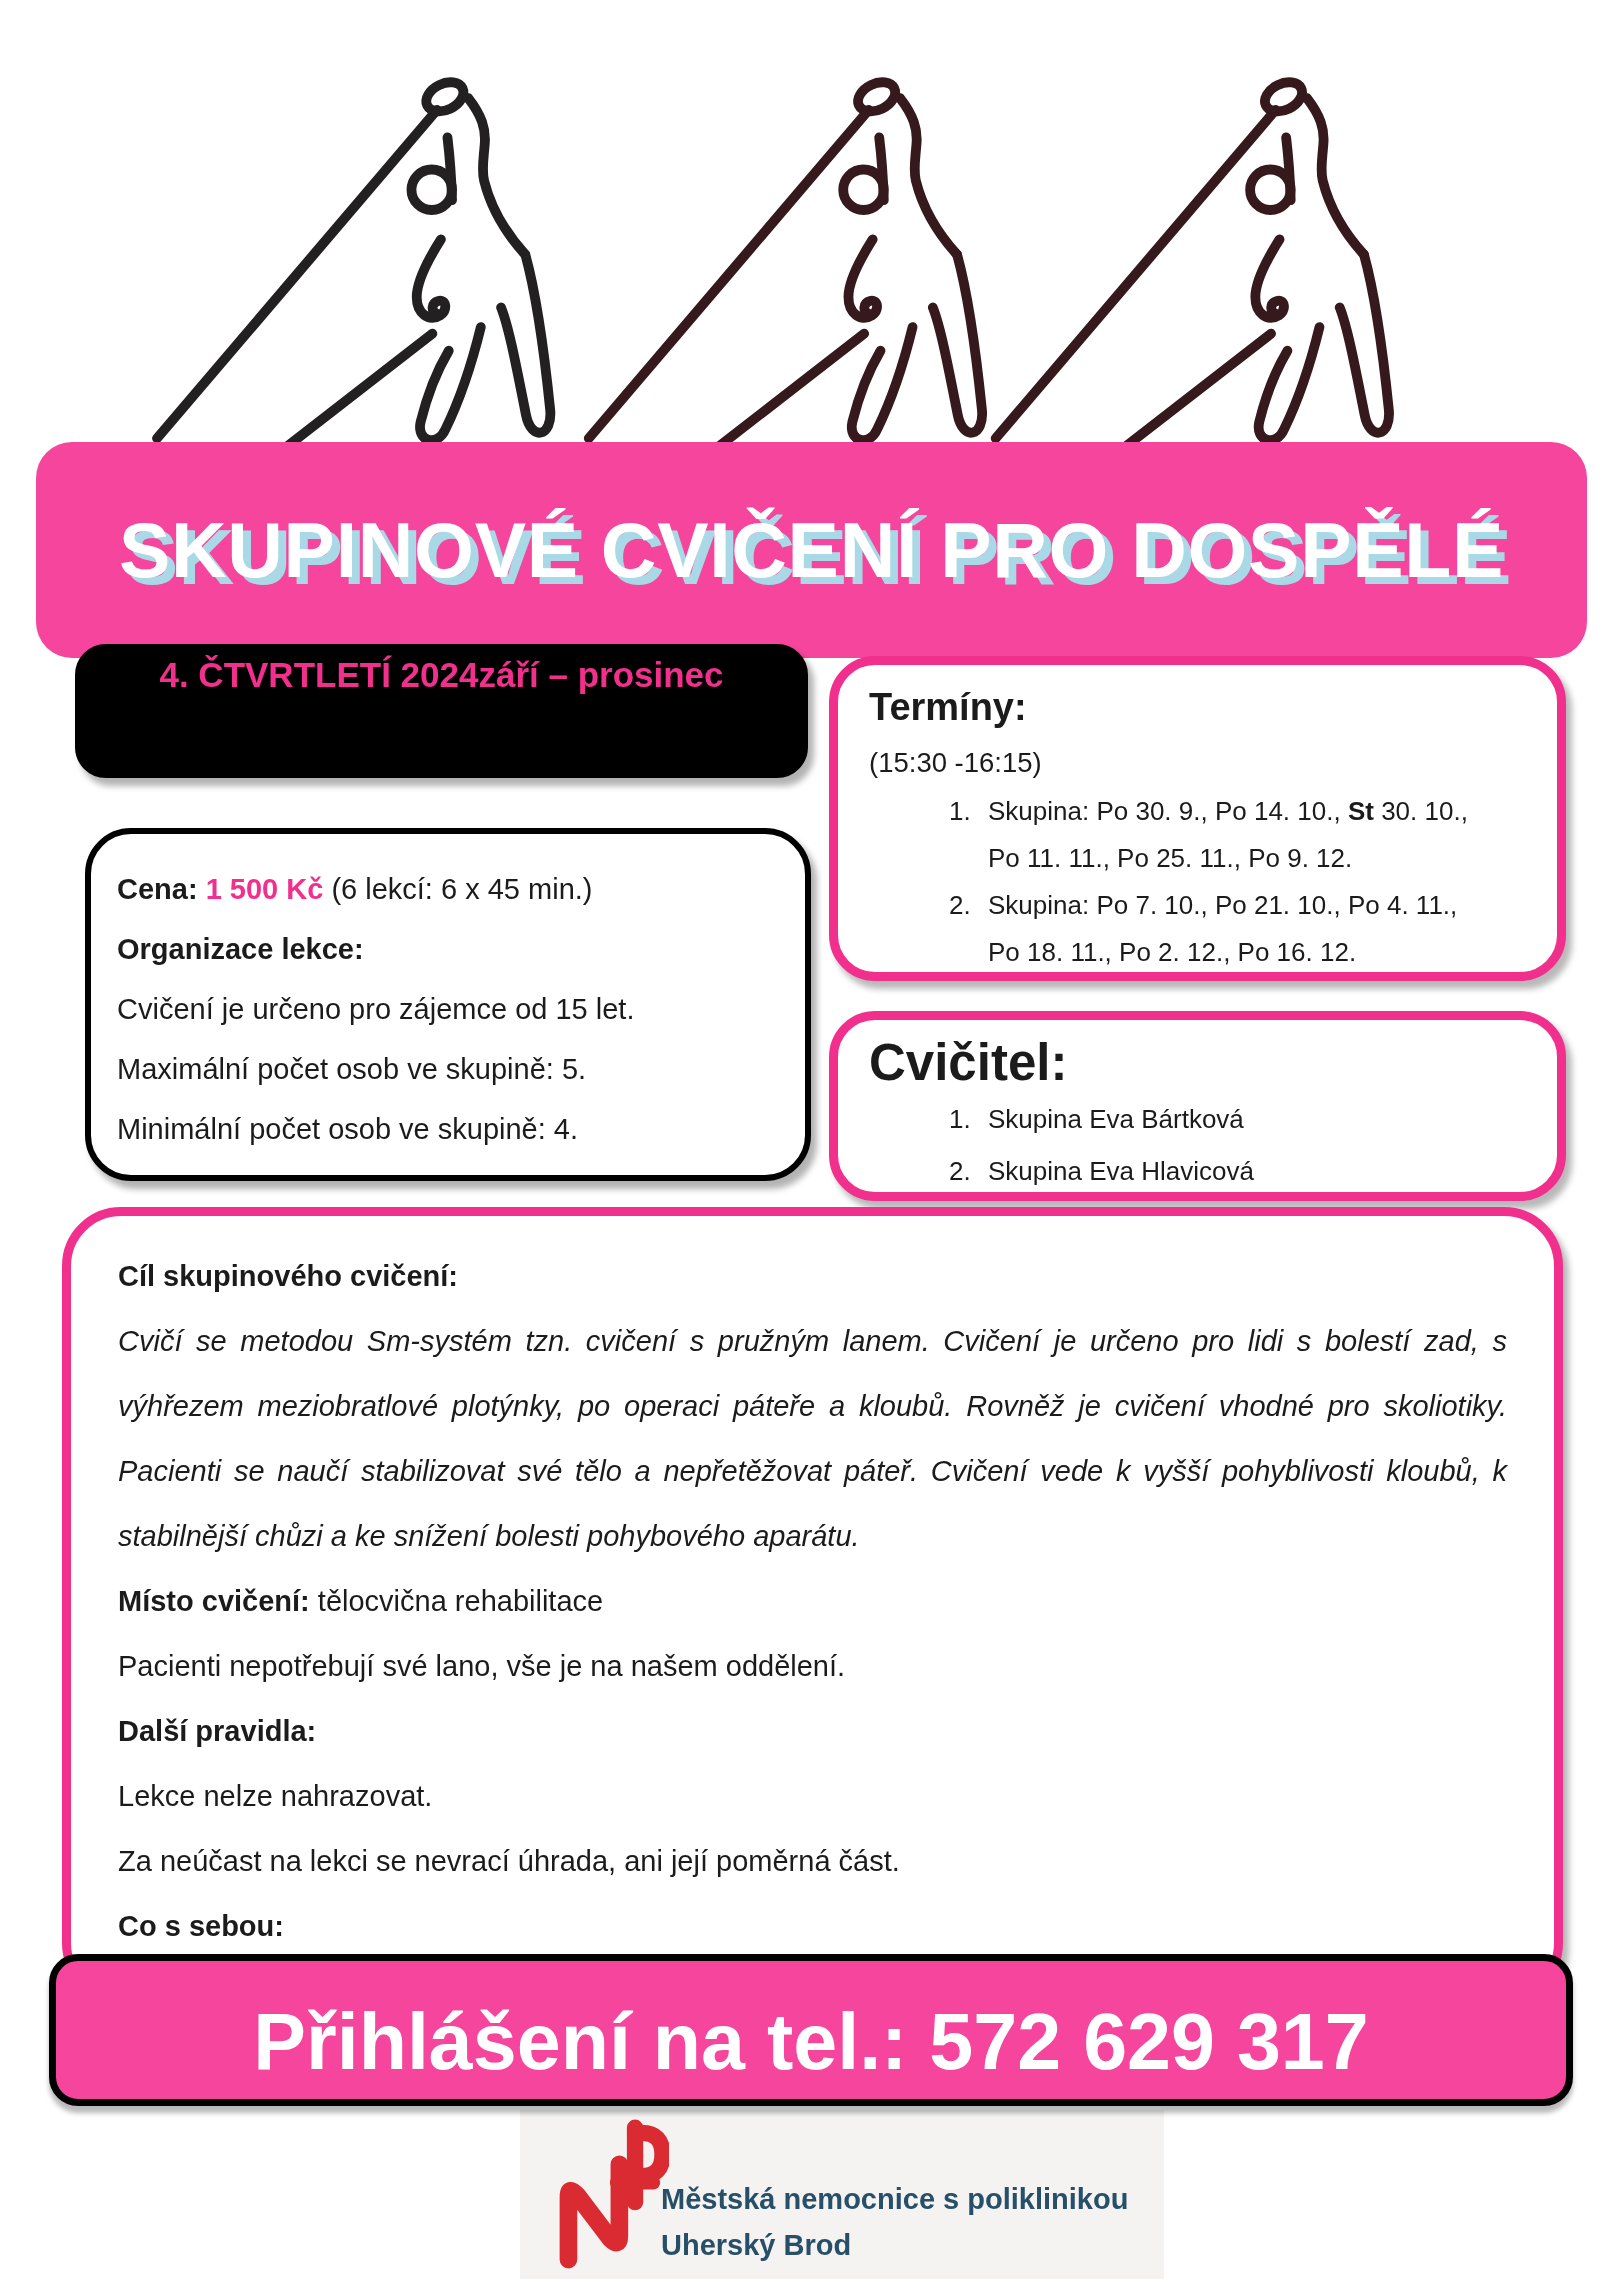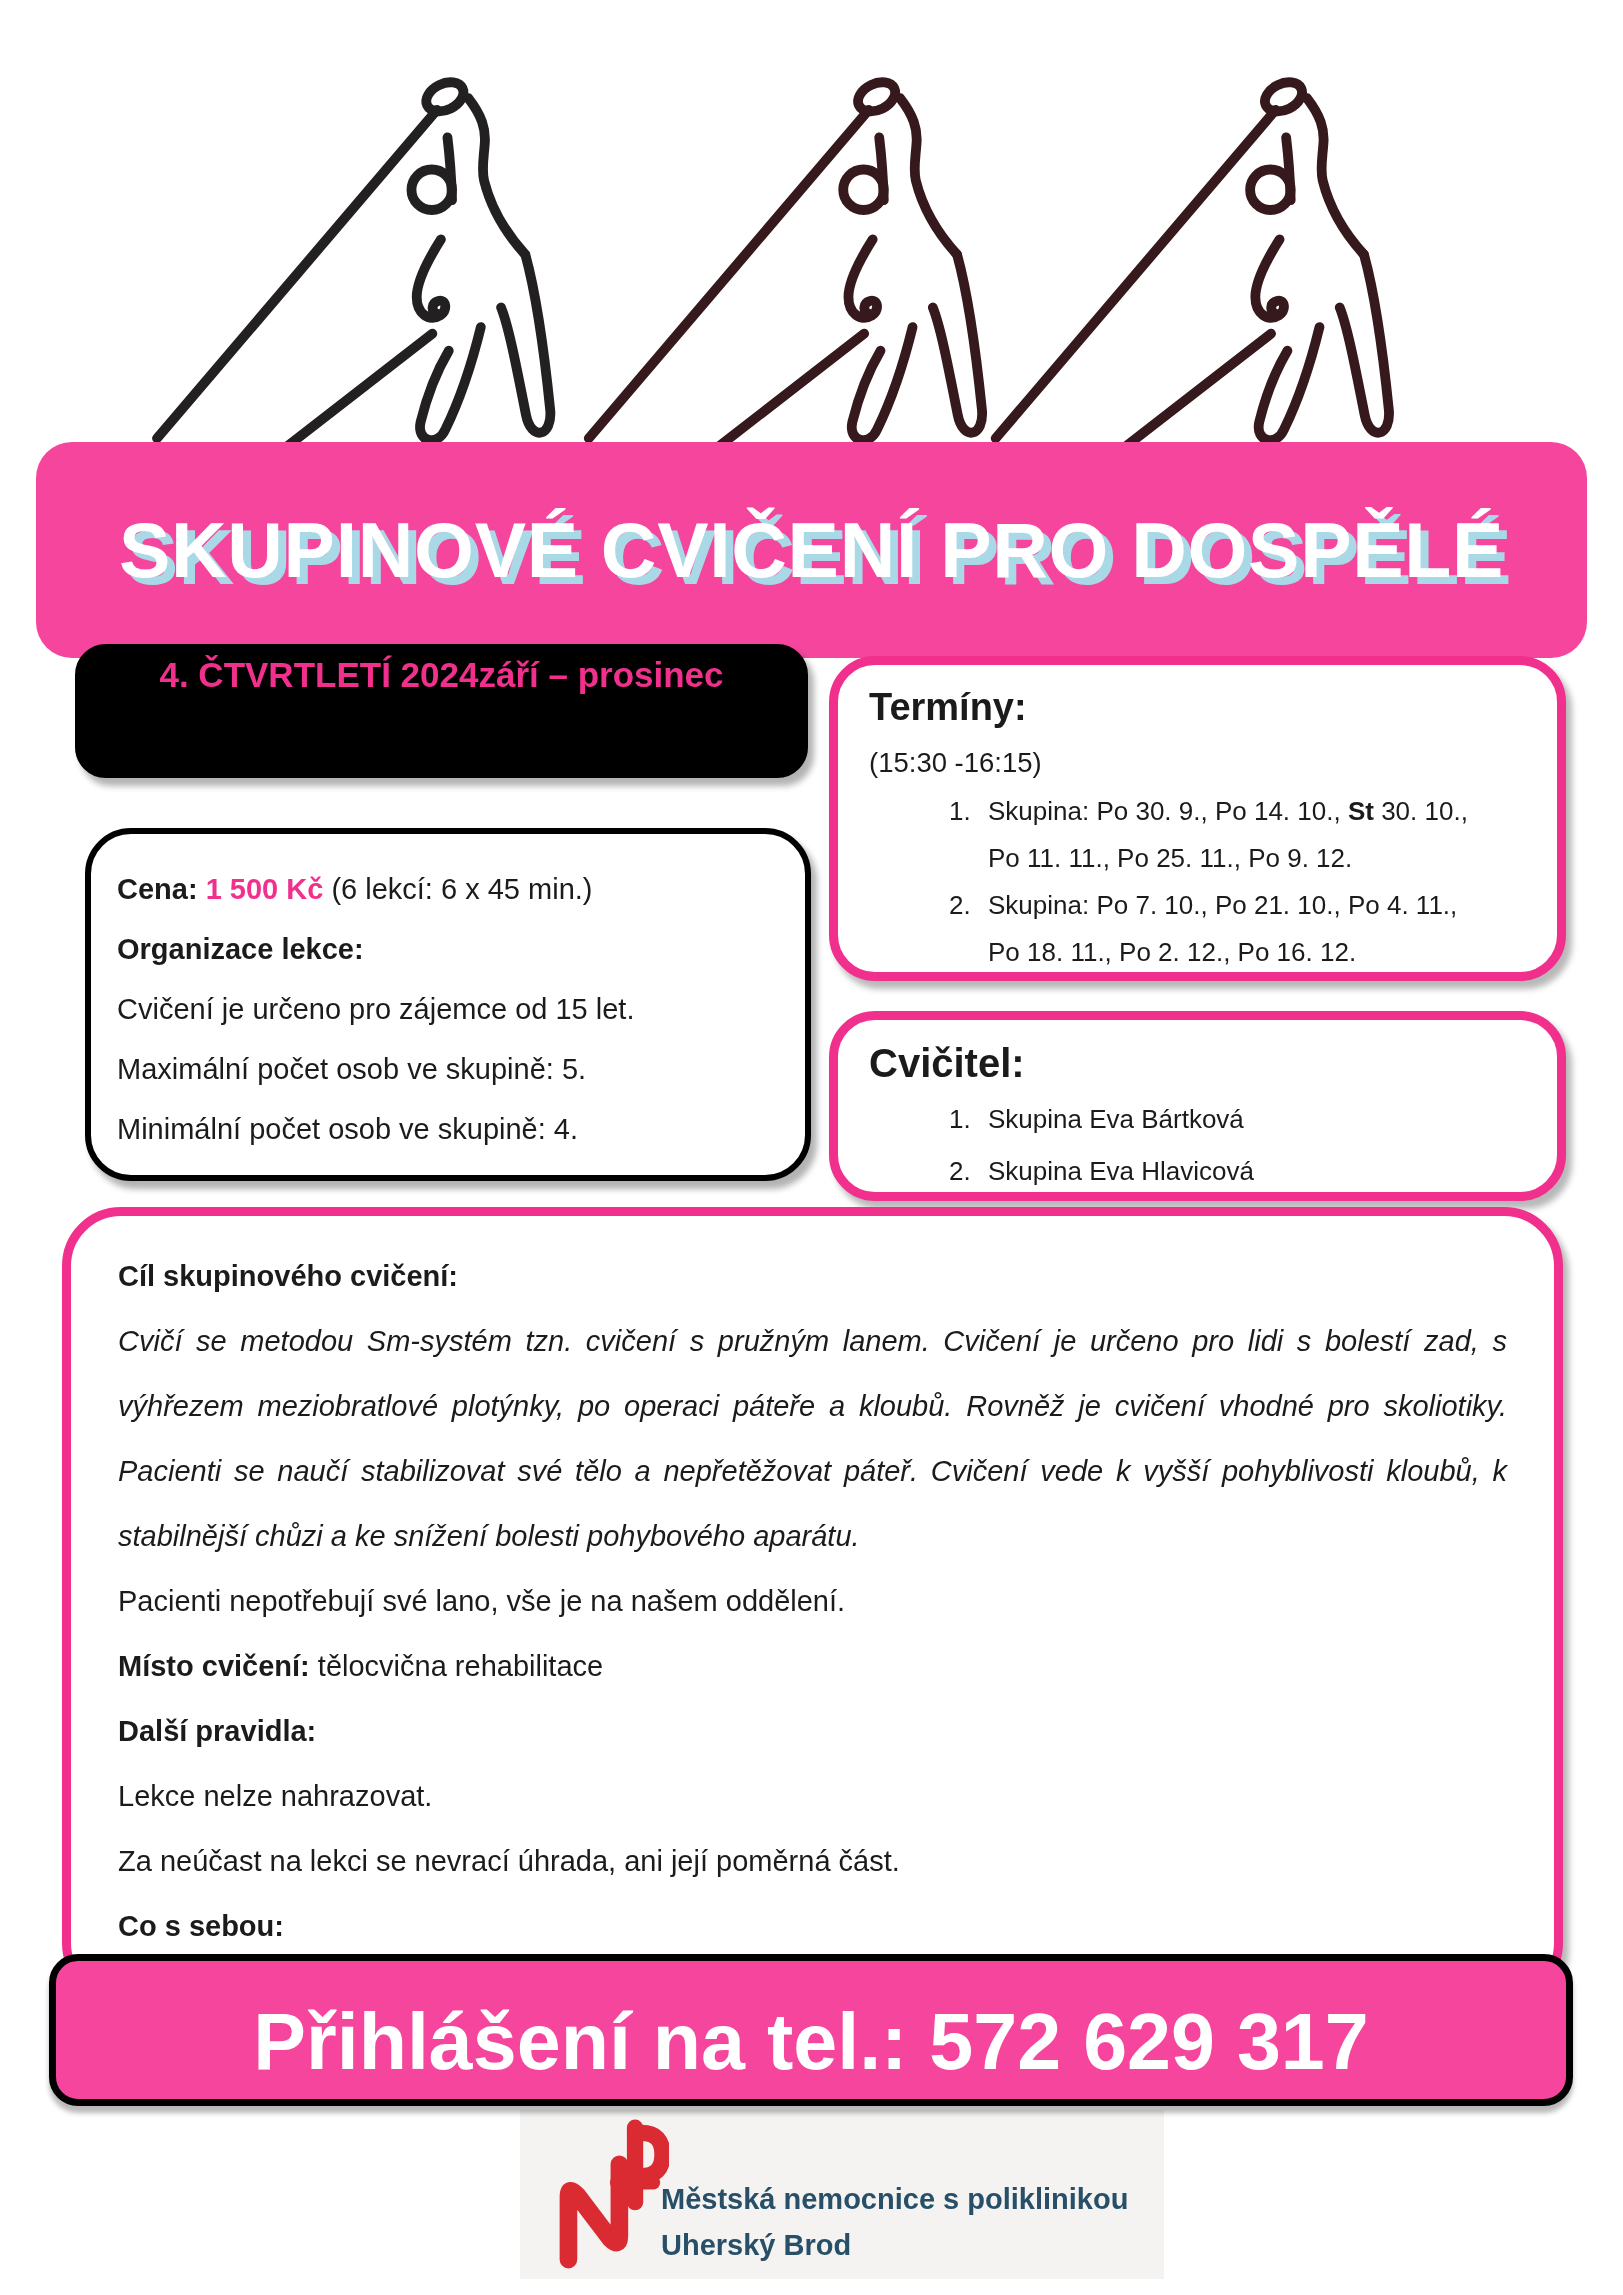--- a/index.html
+++ b/index.html
@@ -55,21 +55,21 @@
     background:#ffffff; border:6.5px solid #000; border-radius:46px; z-index:2;
     box-shadow:5.2px 7.9px 6.5px rgba(0,0,0,.30); box-sizing:border-box;
     padding:25px 26px 0 26px;
   }
   .price-box .pl { font-size:29px; line-height:60px; white-space:nowrap; }
   .price-box b { font-weight:bold; }
   .pink-strong { color:var(--pink_text,#f1308d); font-weight:bold; }
 
   
   .trainer-box { left:829px; top:1011px; width:737px; height:190px; padding:13px 16.4px 0 31px; }
-  .trainer-box .bx-heading { font-size:40px; font-weight:bold; line-height:60px; }
+  .trainer-box .bx-heading { font-size:51px; font-weight:bold; line-height:60px; }
   .trainer-row { display:flex; font-size:26px; line-height:52px; white-space:nowrap; }
   .trainer-row .num { margin-left:80px; width:39px; flex:0 0 auto; }
 
   
   .info-box { left:62px; top:1207px; width:1501px; height:795px; padding:27.5px 47px 0 47px; border-radius:59px; }
   .info-box .il { font-size:29px; line-height:65px; }
   .info-box .para { text-align:justify;font-style:italic; }
   .info-box b { font-weight:bold; }
 
   
@@ -153,22 +153,22 @@
     </div>
     <div class="trainer-row">
       <span class="num">2.</span>
       <span>Skupina Eva Hlavicová</span>
     </div>
   </div>
 
   <div class="pink-box info-box">
     <div class="il"><b>Cíl skupinového cvičení:</b></div>
     <div class="il para">Cvičí se metodou Sm-systém tzn. cvičení s pružným lanem. Cvičení je určeno pro lidi s bolestí zad, s výhřezem meziobratlové plotýnky, po operaci páteře a kloubů. Rovněž je cvičení vhodné pro skoliotiky. Pacienti se naučí stabilizovat své tělo a nepřetěžovat páteř. Cvičení vede k vyšší pohyblivosti kloubů, k stabilnější chůzi a ke snížení bolesti pohybového aparátu.</div>
+    <div class="il"><b>Místo cvičení:</b><span> tělocvična rehabilitace</span></div>
     <div class="il">Pacienti nepotřebují své lano, vše je na našem oddělení.</div>
-    <div class="il"><b>Místo cvičení:</b><span> tělocvična rehabilitace</span></div>
     <div class="il"><b>Další pravidla:</b></div>
     <div class="il">Lekce nelze nahrazovat.</div>
     <div class="il">Za neúčast na lekci se nevrací úhrada, ani její poměrná část.</div>
     <div class="il"><b>Co s sebou:</b></div>
     <div class="il">Pohodlné oblečení, přezůvky nejsou třeba, cvičí se na podložce naboso.</div>
   </div>
 
   <div class="phone-banner">
     <span class="phone-text">Přihlášení na tel.: 572 629 317</span>
   </div>

